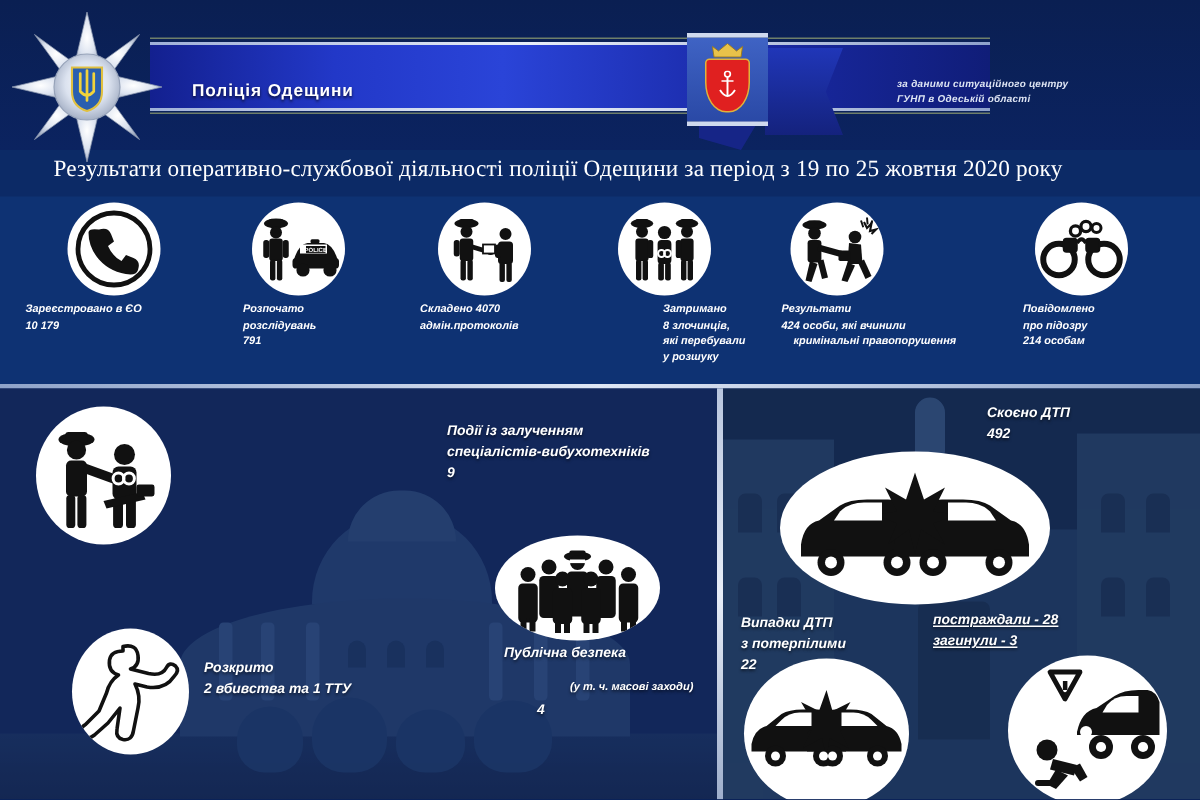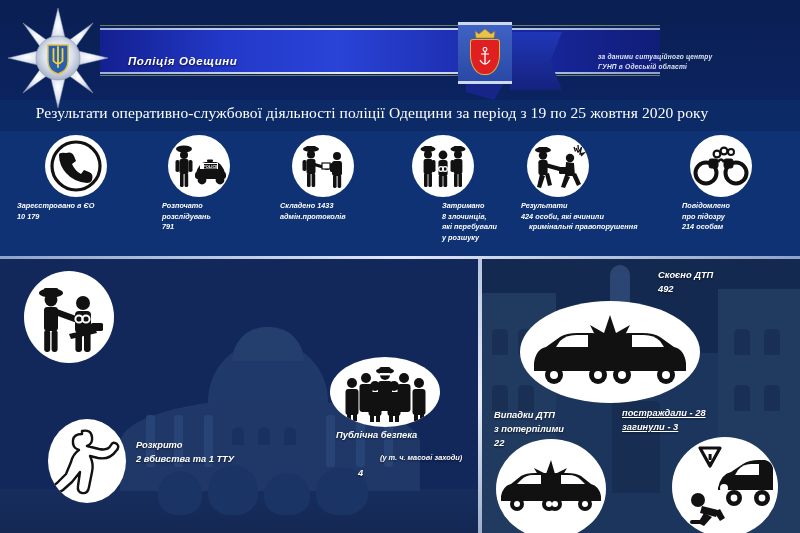--- a/index.html
+++ b/index.html
@@ -20,21 +20,21 @@
             background:linear-gradient(90deg,#13208f 0%,#2238c8 22%,#2a44d8 42%,#1a2aa8 70%,#101d78 100%); }
   .banner-line { position:absolute; left:100px; width:560px; height:2px;
             background:linear-gradient(90deg,#9fb0d8,#e8eef8 45%,#8fa2cc); }
   .banner-line.top { top:28px; }
   .banner-line.bot { top:72px; }
   .banner-edge { position:absolute; left:100px; width:560px; height:1px; background:#6f7f6a; }
   .banner-edge.e1 { top:25px; }
   .banner-edge.e2 { top:75px; }
 
   .banner-title { position:absolute; left:128px; top:55px; font-size:11.5px; font-weight:bold;
-                  font-style:italic; color:#ffffff; letter-spacing:.6px;
+                  color:#ffffff; letter-spacing:.6px;
                   text-shadow:0 1px 2px rgba(0,0,0,.7); }
 
   
   .ribbon { position:absolute; left:452px; top:28px; width:110px; height:66px; }
   .ribbon-tail { position:absolute; left:58px; top:4px; width:52px; height:58px;
      background:linear-gradient(180deg,#2036b8,#14227d);
      clip-path:polygon(0 0,100% 0,78% 50%,100% 100%,0 100%); }
   .ribbon-fold { position:absolute; left:14px; top:52px; width:40px; height:20px;
      background:#17268c; clip-path:polygon(0 0,100% 0,70% 100%,0 60%); opacity:.9; }
 
@@ -245,21 +245,21 @@
             <circle cx="41" cy="15" r="4"></circle>
             <rect x="36" y="20" width="10" height="15" rx="2.4"></rect>
             <rect x="37" y="34" width="3.6" height="13" rx="1.4"></rect>
             <rect x="41.6" y="34" width="3.6" height="13" rx="1.4"></rect>
             <rect x="34" y="22" width="4" height="9" rx="1.6"></rect>
           </g>
           <rect x="26" y="22" width="8" height="6" fill="#fff" stroke="#111" stroke-width="1.2"></rect>
         </svg>
       </div>
       <div class="cap" style="left:-12px;">
-        <div>Складено 1433</div>
+        <div>Складено 4070</div>
         <div>адмін.протоколів</div>
       </div>
     </div>
 
     <div class="stat" style="left:412px;">
       <div class="circ">
         <svg width="56" height="50" viewBox="0 0 56 50">
           <g fill="#111">
             <ellipse cx="13" cy="8" rx="7.5" ry="3"></ellipse>
               <rect x="8.5" y="5" width="9" height="5" rx="1.6"></rect>
@@ -387,20 +387,25 @@
             <rect x="46.4" y="53" width="6.6" height="20" rx="2.4"></rect>
               <rect x="55" y="53" width="6.6" height="20" rx="2.4"></rect>
             <path d="M40 55 l26-6 2 5 -26 6 z"></path>
             <rect x="62" y="44" width="12" height="8" rx="1.6"></rect>
           </g>
           <circle cx="50" cy="40" r="3.6" fill="none" stroke="#fff" stroke-width="2"></circle>
           <circle cx="57" cy="40" r="3.6" fill="none" stroke="#fff" stroke-width="2"></circle>
         </svg>
       </div>
 
+      <div class="lab" style="left:298px;top:22px;">
+        <div>Події із залученням</div>
+        <div>спеціалістів-вибухотехніків</div>
+        <div>9</div>
+      </div>
 
       <div class="oval" style="left:48px;top:160px;width:78px;height:84px;">
         <svg width="70" height="76" viewBox="0 0 70 76">
           <path d="M30 8 q9-2 10 6 q1 7 -5 9 l12 3 q9 2 12 -4 q2-4 6-1 q3 3 -1 7 q-6 9 -18 7
                    l-8-2 q4 8 2 16 l-3 15 q-1 7 -7 6 q-5-1 -4-7 l2-14 -8 10 -9 8 q-5 4 -8 0
                    q-3-4 2-7 l9-9 5-12 q2-8 8-12 q-7-2 -6-10 q1-6 9-6 z" fill="none" stroke="#111" stroke-width="2.4" stroke-linejoin="round"></path>
         </svg>
       </div>
       <div class="lab" style="left:136px;top:180px;">
         <div>Розкрито</div>

